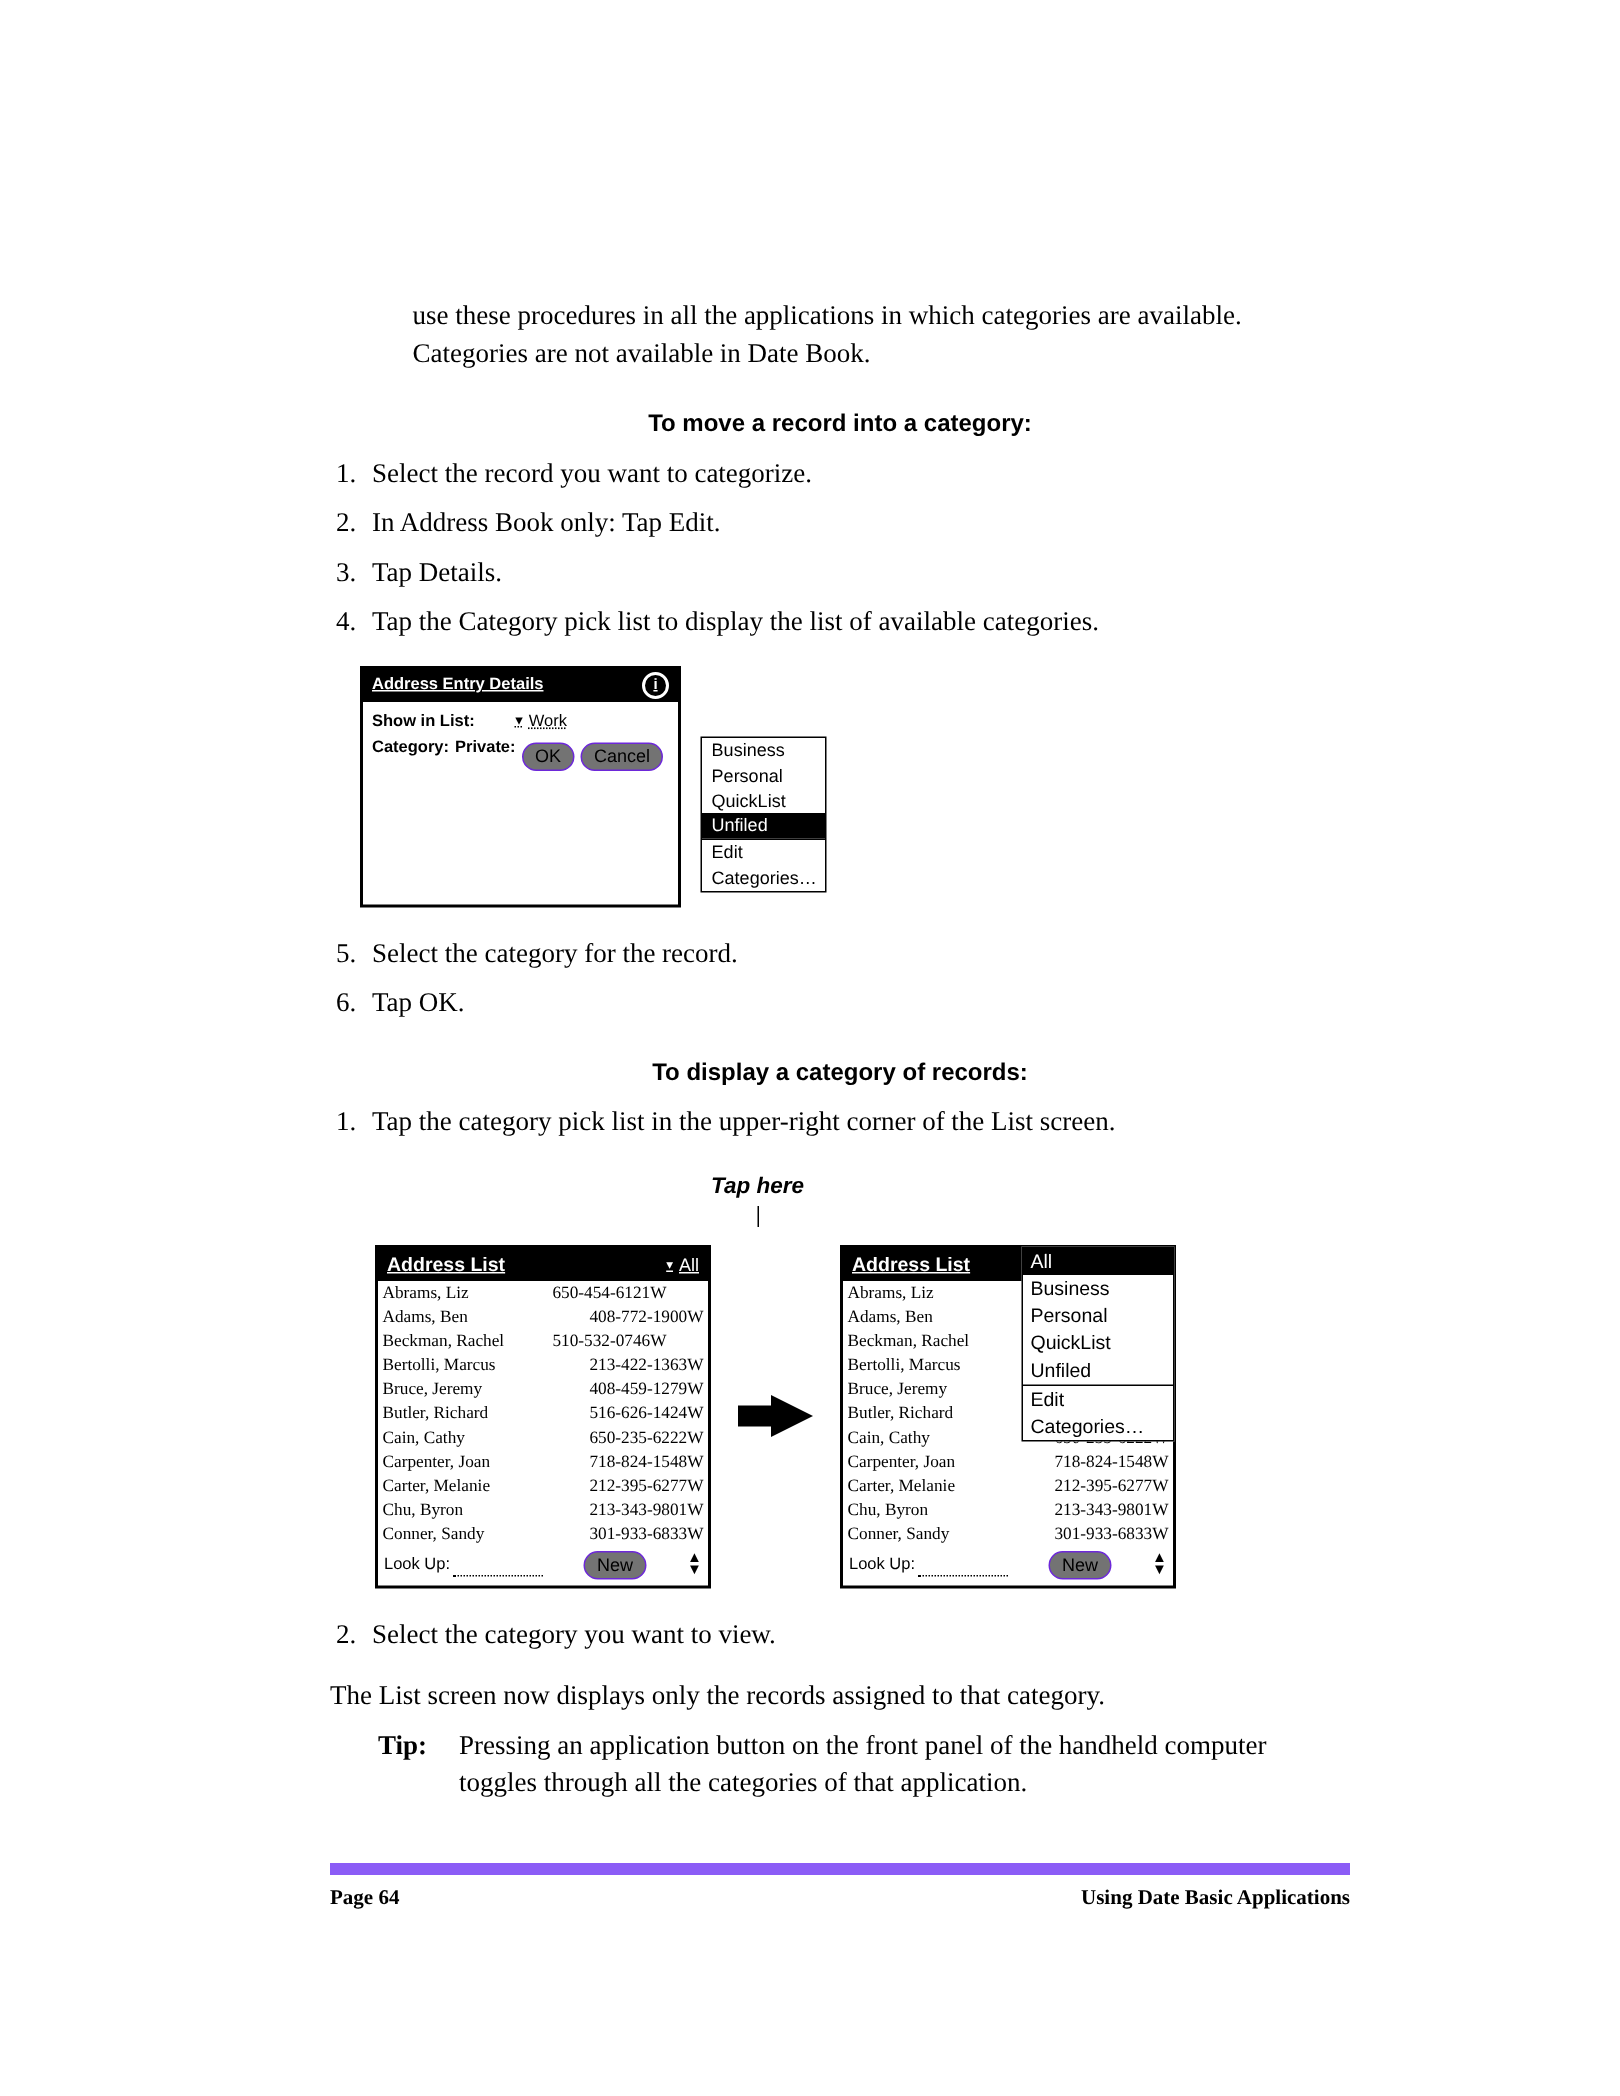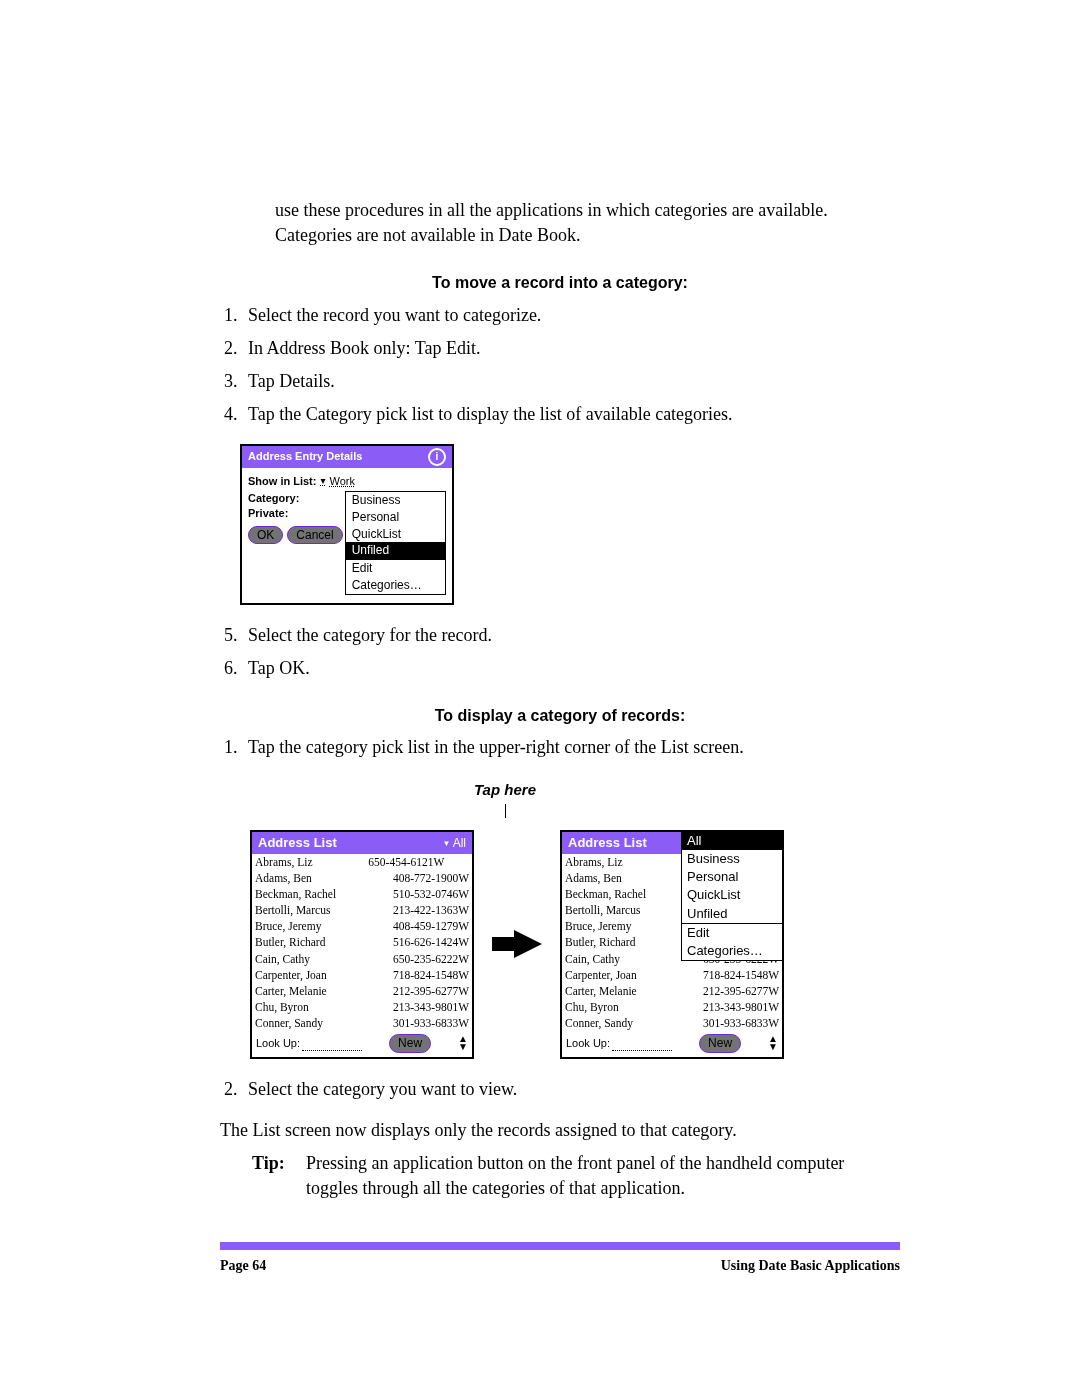--- a/index.html
+++ b/index.html
@@ -41,38 +41,39 @@
   }
   .palm-device {
     border: 2px solid #000;
     width: 226px;
     font-family: Arial, Helvetica, sans-serif;
     font-size: 13px;
     background: #fff;
     position: relative;
   }
   .palm-titlebar {
-    background: #8b5cf6;
+    background: #000000;
     color: #fff;
     font-weight: bold;
     padding: 2px 6px;
     display: flex;
     align-items: center;
     justify-content: space-between;
+    text-decoration: underline;
   }
   .palm-titlebar .title-left {
     border-radius: 3px;
   }
   .palm-titlebar .info-icon {
     width: 14px; height: 14px; border: 2px solid #fff; border-radius: 50%;
     display: inline-flex; align-items: center; justify-content: center;
     font-size: 10px; font-weight: bold;
   }
   .palm-body { padding: 4px 6px 6px 6px; }
-  .palm-row { display: flex; align-items: center; margin: 2px 0; }
+  .palm-row { display: flex; align-items: center; margin: 2px 0; gap: 23px; }
   .palm-label { font-weight: bold; margin-right: 4px; white-space: nowrap; }
   .palm-picklist {
     display: inline-flex; align-items: center; gap: 4px;
     text-decoration: underline dotted;
   }
   .palm-picklist::before {
     content: "▾"; font-size: 10px;
   }
   .palm-dropdown {
     border: 1px solid #000;
@@ -171,21 +172,21 @@
     <div class="palm-titlebar">
       <span class="title-left">Address Entry Details</span>
       <span class="info-icon">i</span>
     </div>
     <div class="palm-body" style="position:relative;">
       <div class="palm-row">
         <span class="palm-label">Show in List:</span>
         <span class="palm-picklist">Work</span>
       </div>
       <div class="palm-row" style="align-items:flex-start;">
-        <div style="display:flex;flex-direction:column;">
+        <div style="display:flex;flex-direction:row;">
           <span class="palm-label">Category:</span>
           <span class="palm-label">Private:</span>
           <div class="palm-buttons">
             <span class="palm-btn">OK</span>
             <span class="palm-btn">Cancel</span>
           </div>
         </div>
         <div class="palm-dropdown" style="flex:1;">
           <div class="opt">Business</div>
           <div class="opt">Personal</div>
@@ -226,21 +227,21 @@
         <tr class="palm-list-row">
             <td>Abrams, Liz</td>
             <td style="text-align:left;">650-454-6121W</td>
           </tr>
         <tr class="palm-list-row">
             <td>Adams, Ben</td>
             <td style="text-align:right;">408-772-1900W</td>
           </tr>
         <tr class="palm-list-row">
             <td>Beckman, Rachel</td>
-            <td style="text-align:right;">510-532-0746W</td>
+            <td style="text-align:left;">510-532-0746W</td>
           </tr>
         <tr class="palm-list-row">
             <td>Bertolli, Marcus</td>
             <td style="text-align:right;">213-422-1363W</td>
           </tr>
         <tr class="palm-list-row">
             <td>Bruce, Jeremy</td>
             <td style="text-align:right;">408-459-1279W</td>
           </tr>
         <tr class="palm-list-row">

